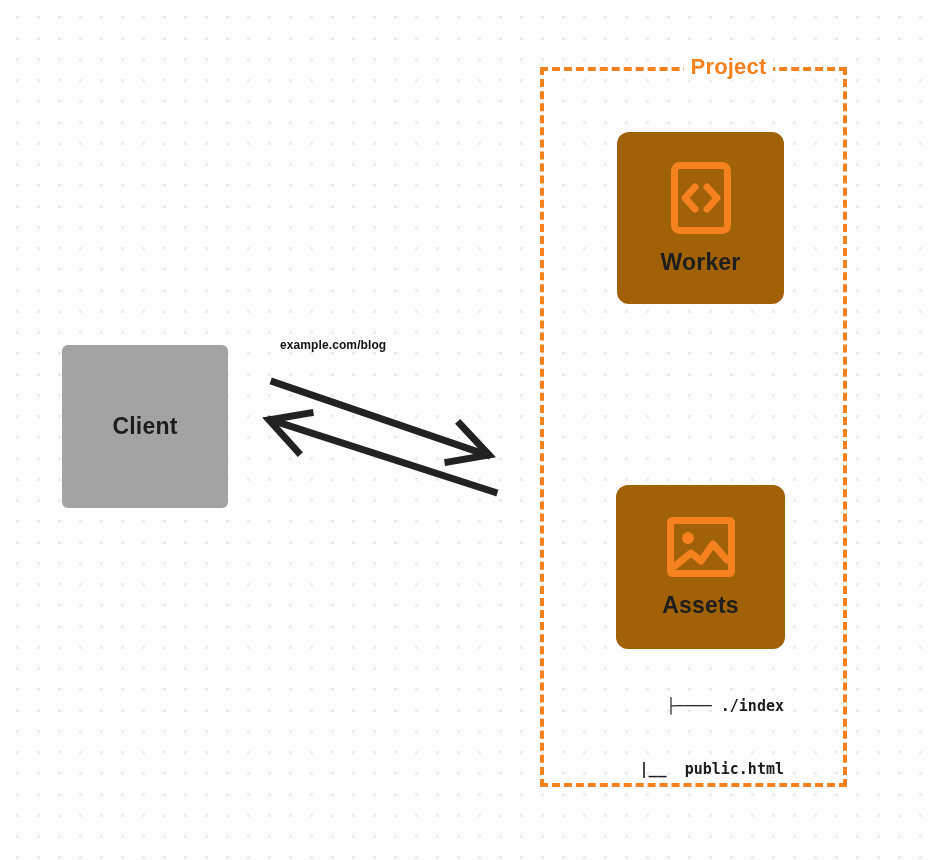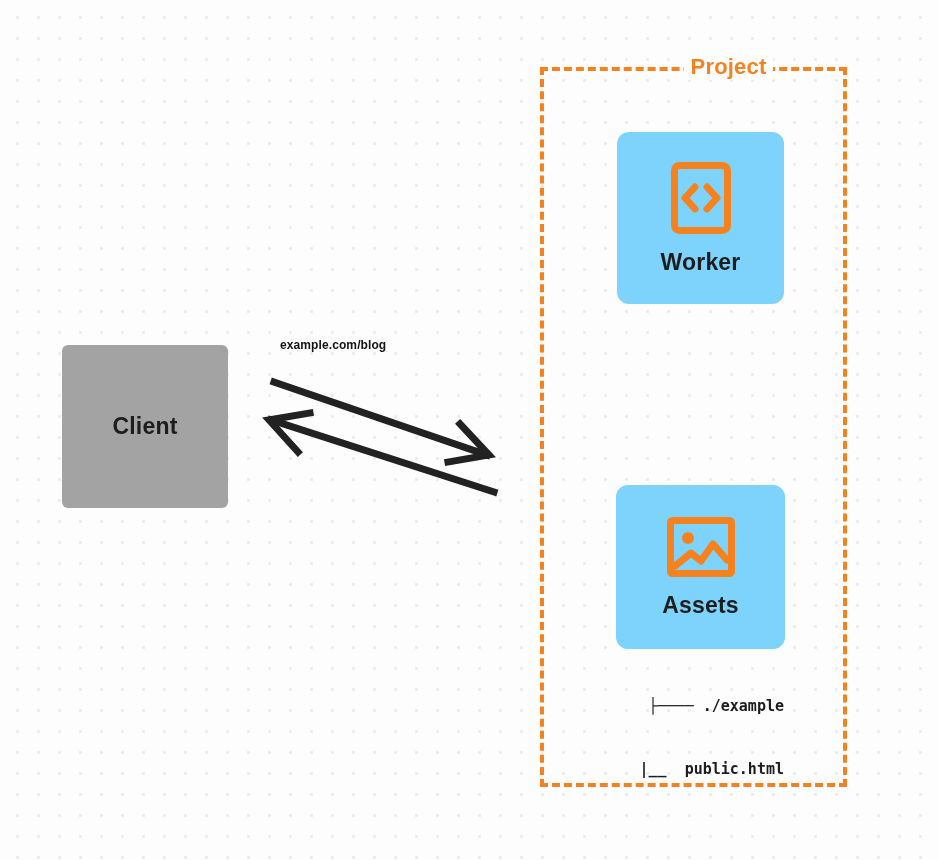--- a/index.html
+++ b/index.html
@@ -84,21 +84,21 @@
     font-weight: bold;
     color: #f6821f;
     white-space: nowrap;
     letter-spacing: 0.2px;
     margin-left: 35px;
   }
 
   
   .card {
     position: absolute;
-    background: #7dd3fc;
+    background: #a16207;
     border-radius: 12px;
     display: flex;
     flex-direction: column;
     align-items: center;
     justify-content: center;
   }
   .card-worker {
     left: 73px;
     top: 61px;
     width: 167px;
@@ -179,19 +179,19 @@
     <div class="card card-assets">
       <svg class="card-icon" width="70" height="62" viewBox="0 0 70 62" fill="none">
         <rect x="4.5" y="4.5" width="61" height="53" rx="2" stroke="#f6821f" stroke-width="7"></rect>
         <circle cx="22" cy="22" r="6" fill="#f6821f"></circle>
         <path d="M9 50 L25 37 L35 45 L47 28 L61 44" stroke="#f6821f" stroke-width="7" stroke-linecap="round" stroke-linejoin="round" fill="none"></path>
       </svg>
       <span class="card-label">Assets</span>
     </div>
 
     <div class="file-tree">
-      <div>├──── ./example</div>
+      <div>├──── ./index</div>
       <div>   |__  public.html</div>
       
     </div>
 
   </div>
 </div>
 
 </body></html>

